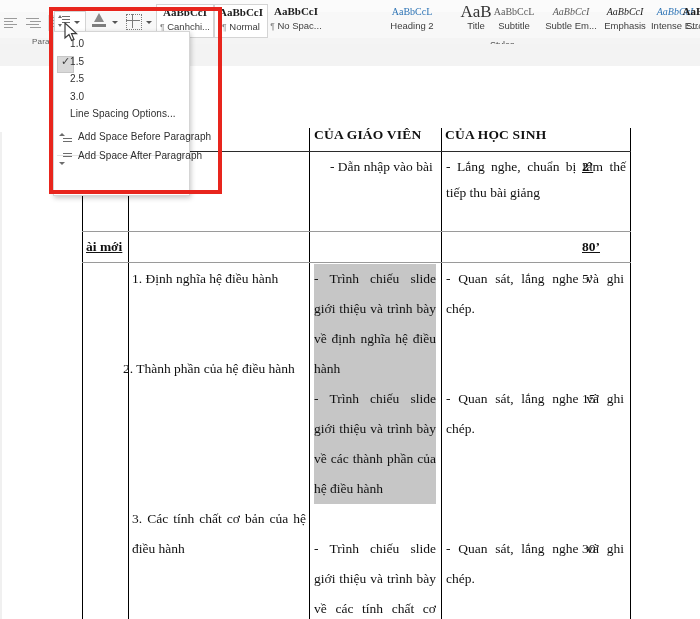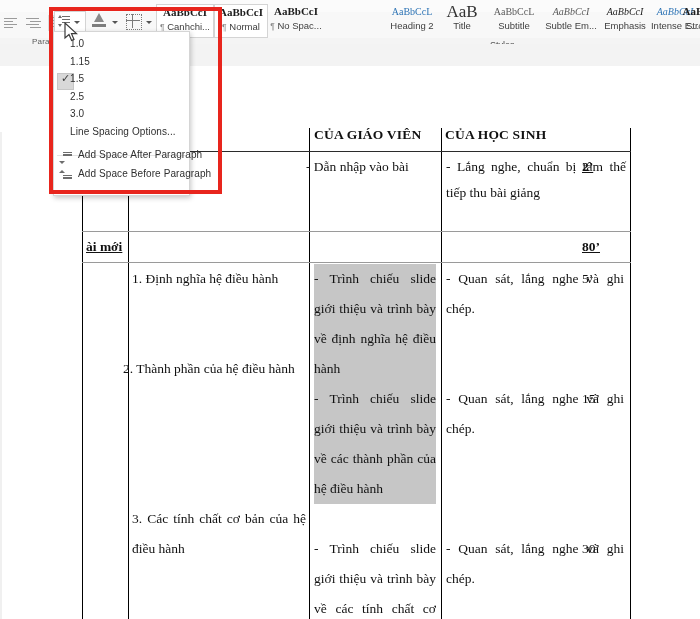--- a/index.html
+++ b/index.html
@@ -151,21 +151,21 @@
     <div class="nm"><span class="pilcrow">¶</span> <span>Normal</span></div>
   </div>
   <div class="style-item" style="left:268px;width:56px">
     <div class="prev">AaBbCcI</div>
     <div class="nm"><span class="pilcrow">¶</span> <span>No Spac...</span></div>
   </div>
   <div class="style-item" style="left:384px;width:56px">
     <div class="prev" style="color:#2e74b5;font-weight:normal;font-size:10px">AaBbCcL</div>
     <div class="nm">Heading 2</div>
   </div>
-  <div class="style-item" style="left:438px;width:48px">
+  <div class="style-item" style="left:452px;width:48px">
     <div class="prev" style="font-size:17px;font-weight:normal;color:#333;line-height:15px">AaB</div>
     <div class="nm">Title</div>
   </div>
   <div class="style-item" style="left:486px;width:56px">
     <div class="prev" style="color:#5a5a5a;font-weight:normal;font-size:10px">AaBbCcL</div>
     <div class="nm">Subtitle</div>
   </div>
   <div class="style-item" style="left:542px;width:58px">
     <div class="prev" style="font-style:italic;color:#5a5a5a;font-weight:normal;font-size:10px">AaBbCcI</div>
     <div class="nm">Subtle Em...</div>
@@ -254,21 +254,21 @@
     <div class="vline" style="left:548px;top:-8px;height:557px"></div>
 
     <div class="hline dark" style="left:0;  top:15px; width:549px"></div>
     <div class="hline" style="left:0;  top:95px; width:549px"></div>
     <div class="hline" style="left:0;  top:126px;width:549px"></div>
 
     <div class="cell hdr center" style="left:232px;top:-13px;width:124px;line-height:24px">CỦA GIÁO VIÊN</div>
     <div class="cell hdr center" style="left:363px;top:-13px;width:182px;line-height:24px">CỦA HỌC SINH</div>
 
     <div class="cell bold-u" style="left:4px;top:18px;width:42px;line-height:26px">ập:</div>
-    <div class="cell" style="left:224px;top:18px;width:122px;line-height:26px">- Dẫn nhập vào bài</div>
+    <div class="cell" style="left:248px;top:18px;width:122px;line-height:26px">- Dẫn nhập vào bài</div>
     <div class="cell just" style="left:364px;top:18px;width:180px;line-height:26px">- Lắng nghe, chuẩn bị tâm thế tiếp thu bài giảng</div>
     <div class="cell bold-u center" style="left:500px;top:18px;width:46px;line-height:26px">2’</div>
 
     <div class="cell bold-u" style="left:4px;top:98px;width:60px;line-height:26px">ài mới</div>
     <div class="cell bold-u center" style="left:500px;top:98px;width:46px;line-height:26px">80’</div>
 
     <div class="cell" style="left:50px;top:128px;width:174px;line-height:30px">1. Định nghĩa hệ điều hành</div>
     <div class="cell just hl" style="left:232px;top:128px;width:122px;line-height:30px">- Trình chiếu slide giới thiệu và trình bày về định nghĩa hệ điều hành</div>
     <div class="cell just" style="left:364px;top:128px;width:178px;line-height:30px">- Quan sát, lắng nghe và ghi chép.</div>
     <div class="cell center" style="left:500px;top:128px;width:46px;line-height:30px">5’</div>
@@ -286,54 +286,51 @@
   </div>
 </div>
 
 <div id="menu">
   <div style="height:5px"></div>
 
   <div class="mrow num">
     <span class="lbl">1.0</span>
   </div>
   <div class="mrow num">
-    <span class="lbl">1.15</span>
-  </div>
-  <div class="mrow num">
     <span class="chk"></span>
     <span class="lbl">1.5</span>
   </div>
   <div class="mrow num">
     <span class="lbl">2.5</span>
   </div>
   <div class="mrow num">
     <span class="lbl">3.0</span>
   </div>
   <div class="mrow num">
     <span class="lbl">Line Spacing Options...</span>
   </div>
 
   <div id="msep"></div>
   <div style="height:5px"></div>
 
+  <div class="mrow" style="height:19px">
+    <span class="spicon" style="top:3px">
+      <span class="ar" style="top:0;border-bottom:3px solid #6d6d6d"></span>
+      <i style="margin-top:5px"></i>
+        <i></i>
+    </span>
+    <span class="lbl" style="left:24px">Add Space Before Paragraph</span>
+  </div>
   <div class="mrow" style="height:19px">
     <span class="spicon" style="top:3px">
       <i style="margin-top:1px"></i>
         <i></i>
       <span class="ar" style="bottom:0;border-top:3px solid #6d6d6d"></span>
     </span>
     <span class="lbl" style="left:24px">Add Space After Paragraph</span>
   </div>
-  <div class="mrow" style="height:19px">
-    <span class="spicon" style="top:3px">
-      <span class="ar" style="top:0;border-bottom:3px solid #6d6d6d"></span>
-      <i style="margin-top:5px"></i>
-        <i></i>
-    </span>
-    <span class="lbl" style="left:24px">Add Space Before Paragraph</span>
-  </div>
 </div>
 
 <svg id="cursor" viewBox="0 0 16 22">
   <path d="M1,1 L1,16 L5,12.5 L7.6,18.5 L10,17.4 L7.5,11.7 L12.5,11.6 Z" fill="#ffffff" stroke="#3a3a3a" stroke-width="1.2"></path>
 </svg>
 
 <div id="redbox"></div>
 
 </body></html>

